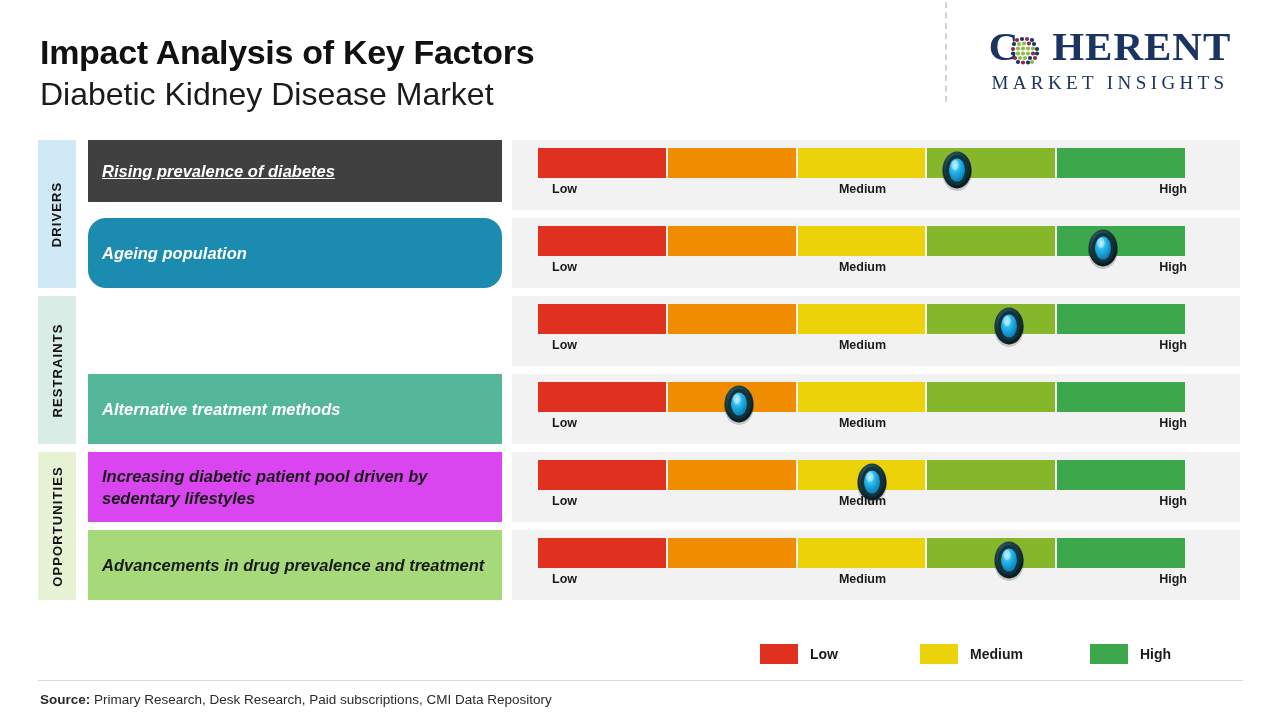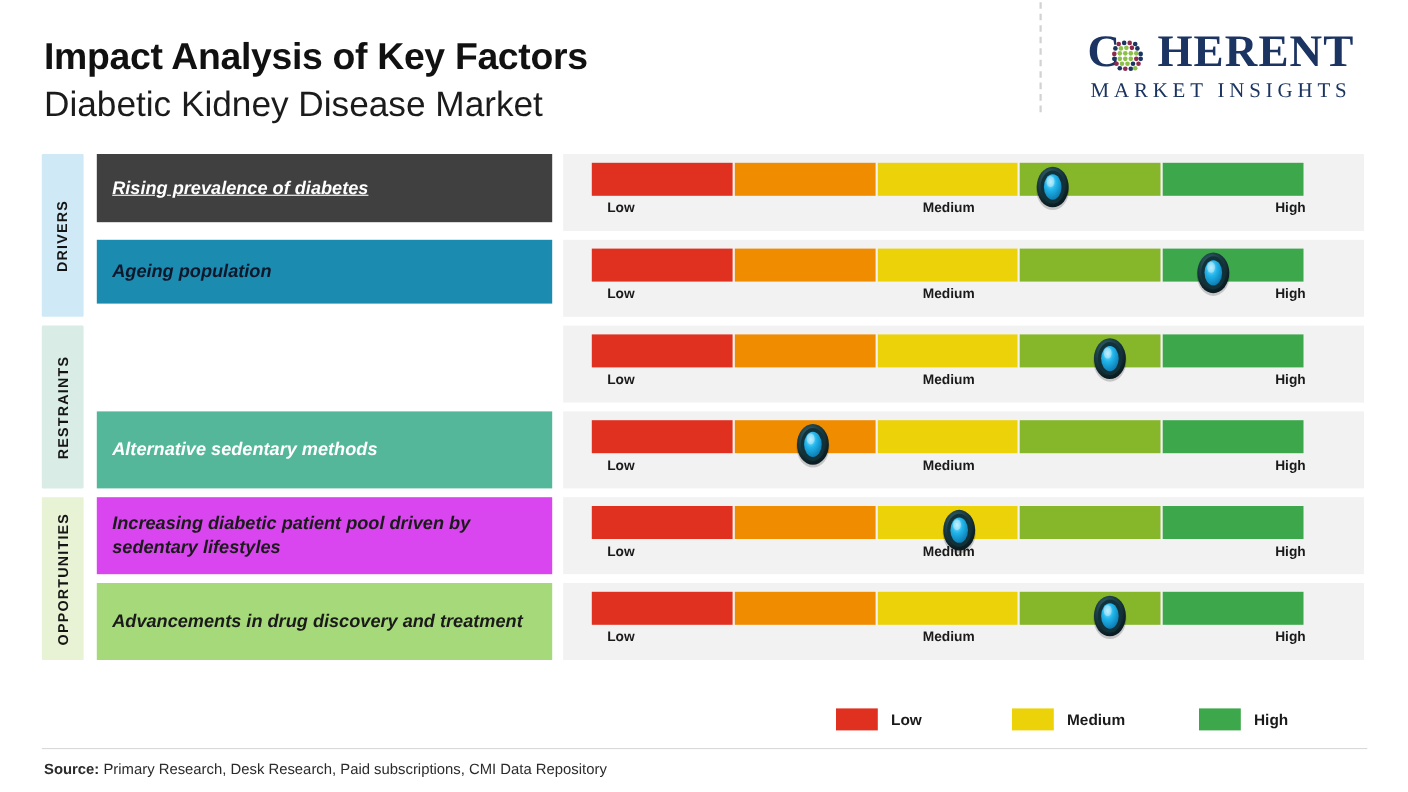--- a/index.html
+++ b/index.html
@@ -307,21 +307,21 @@
             <ellipse cx="19" cy="18" rx="3.6" ry="5" fill="#ffffff" opacity="0.35"></ellipse>
           </svg>
         </div>
       </div>
       <div class="scale-row">
         <div class="scale-lbl scale-low">Low</div>
         <div class="scale-lbl scale-med">Medium</div>
         <div class="scale-lbl scale-high">High</div>
       </div>
     </div>
-    <div class="factor-box" style="top: 78px; height: 58px; background: rgb(27, 139, 176); color: #0f172a;">
+    <div class="factor-box" style="top: 78px; height: 70px; background: rgb(27, 139, 176); color: #ffffff; border-radius: 18px;">
       <div>Ageing population</div>
     </div>
     <div class="gauge-panel" style="top: 78px; height: 70px;">
       <div class="gauge-bar">
         <div class="seg" style="background: rgb(224, 48, 32);"></div>
         <div class="seg" style="background: rgb(240, 140, 0);"></div>
         <div class="seg" style="background: rgb(236, 210, 9);"></div>
         <div class="seg" style="background: rgb(134, 182, 42);"></div>
         <div class="seg" style="background: rgb(60, 168, 75);"></div>
         <div class="marker" style="left: 87%;">
@@ -381,21 +381,21 @@
           </svg>
         </div>
       </div>
       <div class="scale-row">
         <div class="scale-lbl scale-low">Low</div>
         <div class="scale-lbl scale-med">Medium</div>
         <div class="scale-lbl scale-high">High</div>
       </div>
     </div>
     <div class="factor-box" style="top: 234px; height: 70px; background: rgb(85, 183, 154); color: rgb(255, 255, 255);">
-      <div>Alternative sedentary methods</div>
+      <div>Alternative treatment methods</div>
     </div>
     <div class="gauge-panel" style="top: 234px; height: 70px;">
       <div class="gauge-bar">
         <div class="seg" style="background: rgb(224, 48, 32);"></div>
         <div class="seg" style="background: rgb(240, 140, 0);"></div>
         <div class="seg" style="background: rgb(236, 210, 9);"></div>
         <div class="seg" style="background: rgb(134, 182, 42);"></div>
         <div class="seg" style="background: rgb(60, 168, 75);"></div>
         <div class="marker" style="left: 31%;">
           <svg width="42" height="46" viewBox="0 0 42 46" xmlns="http://www.w3.org/2000/svg">
@@ -457,21 +457,21 @@
           </svg>
         </div>
       </div>
       <div class="scale-row">
         <div class="scale-lbl scale-low">Low</div>
         <div class="scale-lbl scale-med">Medium</div>
         <div class="scale-lbl scale-high">High</div>
       </div>
     </div>
     <div class="factor-box" style="top: 390px; height: 70px; background: rgb(166, 217, 122); color: rgb(26, 26, 26);">
-      <div>Advancements in drug discovery and treatment</div>
+      <div>Advancements in drug prevalence and treatment</div>
     </div>
     <div class="gauge-panel" style="top: 390px; height: 70px;">
       <div class="gauge-bar">
         <div class="seg" style="background: rgb(224, 48, 32);"></div>
         <div class="seg" style="background: rgb(240, 140, 0);"></div>
         <div class="seg" style="background: rgb(236, 210, 9);"></div>
         <div class="seg" style="background: rgb(134, 182, 42);"></div>
         <div class="seg" style="background: rgb(60, 168, 75);"></div>
         <div class="marker" style="left: 72.5%;">
           <svg width="42" height="46" viewBox="0 0 42 46" xmlns="http://www.w3.org/2000/svg">

